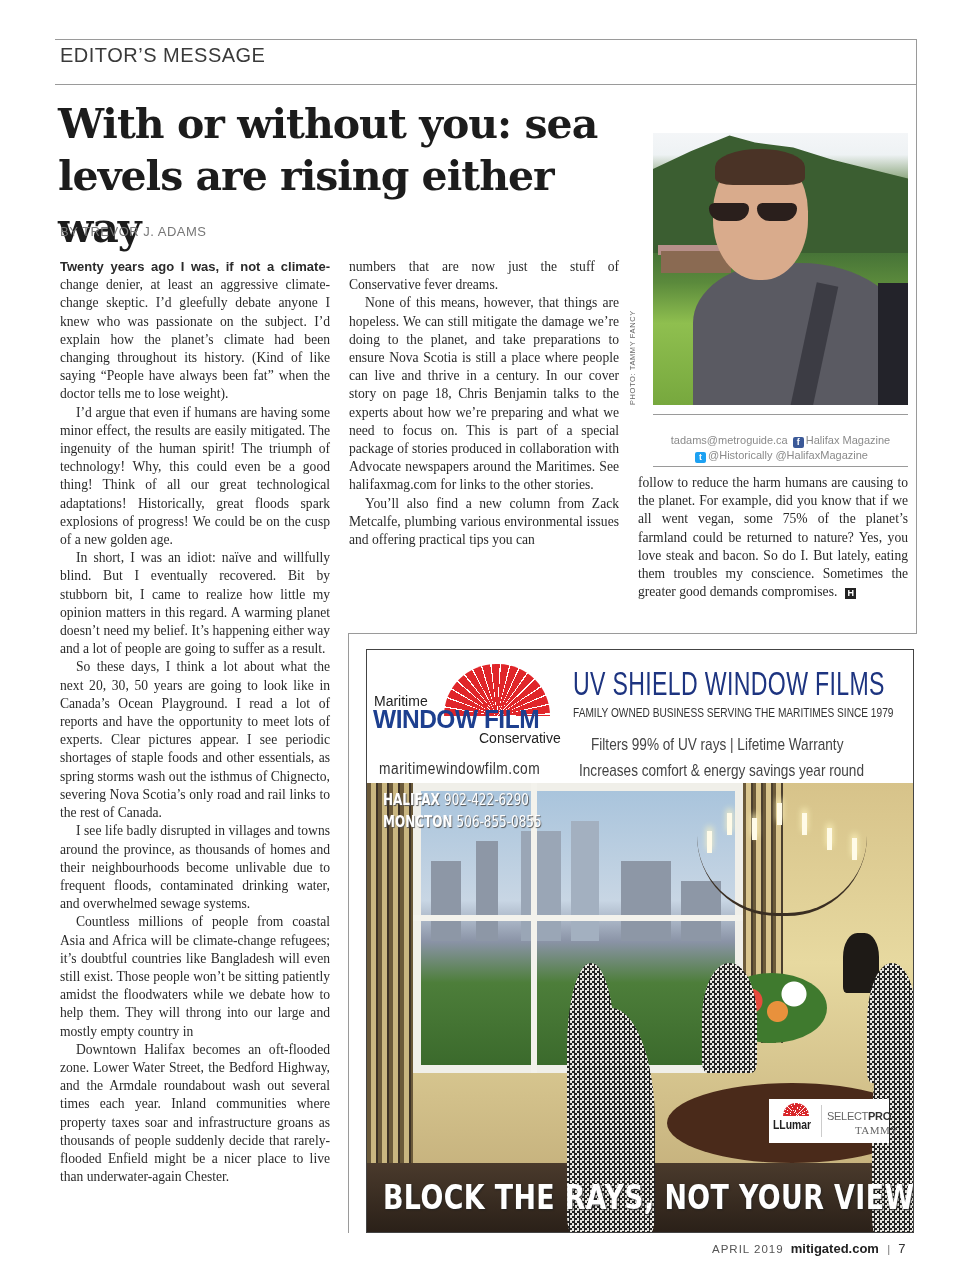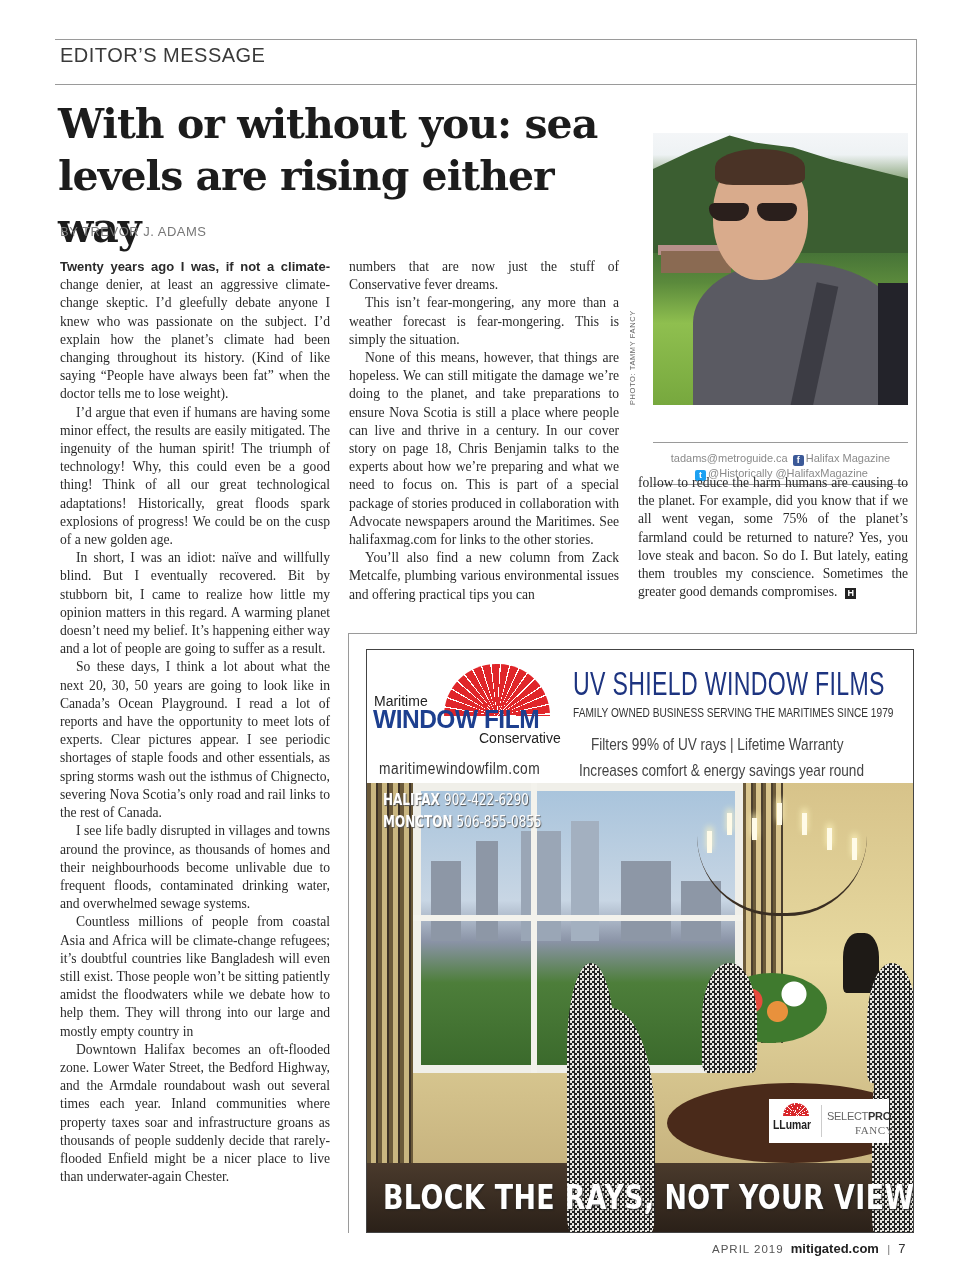--- a/index.html
+++ b/index.html
@@ -33,21 +33,21 @@
   .photo .barnroof { position: absolute; left: 5px; top: 112px; width: 78px; height: 10px; background: #b7908a; }
   .photo .head { position: absolute; left: 60px; top: 22px; width: 95px; height: 125px; border-radius: 45% 45% 48% 48%; background: #d9ab8c; }
   .photo .hair { position: absolute; left: 62px; top: 16px; width: 90px; height: 36px; border-radius: 50% 50% 20% 20%; background: #4a3326; }
   .photo .glasses { position: absolute; left: 56px; top: 70px; width: 92px; height: 18px; }
   .photo .glasses span { position: absolute; top: 0; width: 40px; height: 18px; background: #2a1f1c; border-radius: 6px 6px 14px 14px; }
   .photo .shirt { position: absolute; left: 40px; top: 130px; width: 215px; height: 150px; background: #5a5a62; border-radius: 40% 50% 0 0; }
   .photo .strap { position: absolute; left: 150px; top: 150px; width: 22px; height: 130px; background: #3c3c44; transform: rotate(12deg); }
   .photo .pack { position: absolute; left: 225px; top: 150px; width: 40px; height: 130px; background: #23232a; }
   .photo-credit { left: 628px; top: 405px; transform-origin: left top; transform: rotate(-90deg); font-family: "Liberation Sans", sans-serif; font-size: 7.5px; letter-spacing: 0.6px; color: #666; }
 
-  .contact { left: 653px; top: 414px; width: 255px; border-top: 1px solid #9a9a9a; border-bottom: 1px solid #9a9a9a; padding: 8px 0 3px; text-align: center; font-family: "Liberation Sans", sans-serif; font-size: 11px; line-height: 15px; color: #8a8a8a; margin-top: 28px; }
+  .contact { left: 653px; top: 414px; width: 255px; border-top: 1px solid #9a9a9a; border-bottom: 1px solid #9a9a9a; padding: 18px 0 3px; text-align: center; font-family: "Liberation Sans", sans-serif; font-size: 11px; line-height: 15px; color: #8a8a8a; }
   .soc { display: inline-block; width: 11px; height: 11px; border-radius: 2px; color: #fff; font-size: 9px; line-height: 11px; font-weight: bold; text-align: center; vertical-align: -1px; margin: 0 2px; }
   .fb { background: #3b5998; }
   .tw { background: #1da1f2; }
 
   
   .ad { left: 366px; top: 649px; width: 546px; height: 582px; border: 1px solid #444; background: #0c4a6e; overflow: hidden; }
   .ad-top { position: absolute; left: 0; top: 0; width: 546px; height: 133px; background: #fff; }
   .logo-fan { position: absolute; left: 77px; top: 14px; width: 106px; height: 52px; border-radius: 106px 106px 0 0; background: repeating-conic-gradient(from -90deg at 50% 100%, #e0262a 0deg 9deg, #ffffff 9deg 10.5deg); }
   .logo-maritime { position: absolute; left: 7px; top: 43px; font-family: "Liberation Sans", sans-serif; font-size: 14px; color: #222; }
   .logo-wf { position: absolute; left: 6px; top: 55px; font-family: "Liberation Sans", sans-serif; font-weight: bold; font-size: 25px; letter-spacing: -0.5px; color: #1d3f8f; transform: scaleX(0.98); transform-origin: left; }
@@ -107,21 +107,20 @@
   <p>I’d argue that even if humans are having some minor effect, the results are easily mitigated. The ingenuity of the human spirit! The triumph of technology! Why, this could even be a good thing! Think of all our great technological adaptations! Historically, great floods spark explosions of progress! We could be on the cusp of a new golden age.</p>
   <p>In short, I was an idiot: naïve and willfully blind. But I eventually recovered. Bit by stubborn bit, I came to realize how little my opinion matters in this regard. A warming planet doesn’t need my belief. It’s happening either way and a lot of people are going to suffer as a result.</p>
   <p>So these days, I think a lot about what the next 20, 30, 50 years are going to look like in Canada’s Ocean Playground. I read a lot of reports and have the opportunity to meet lots of experts. Clear pictures appear. I see periodic shortages of staple foods and other essentials, as spring storms wash out the isthmus of Chignecto, severing Nova Scotia’s only road and rail links to the rest of Canada.</p>
   <p>I see life badly disrupted in villages and towns around the province, as thousands of homes and their neighbourhoods become unlivable due to frequent floods, contaminated drinking water, and overwhelmed sewage systems.</p>
   <p>Countless millions of people from coastal Asia and Africa will be climate-change refugees; it’s doubtful countries like Bangladesh will even still exist. Those people won’t be sitting patiently amidst the floodwaters while we debate how to help them. They will throng into our large and mostly empty country in</p>
   <p>Downtown Halifax becomes an oft-flooded zone. Lower Water Street, the Bedford Highway, and the Armdale roundabout wash out several times each year. Inland communities where property taxes soar and infrastructure groans as thousands of people suddenly decide that rarely-flooded Enfield might be a nicer place to live than underwater-again Chester.</p>
 </div>
 
 <div class="col col2">
   <p class="cont">numbers that are now just the stuff of Conservative fever dreams.</p>
-  <p>This isn’t fear-mongering, any more than a weather forecast is fear-mongering. This is simply the situation.</p>
   <p>None of this means, however, that things are hopeless. We can still mitigate the damage we’re doing to the planet, and take preparations to ensure Nova Scotia is still a place where people can live and thrive in a century. In our cover story on page 18, Chris Benjamin talks to the experts about how we’re preparing and what we need to focus on. This is part of a special package of stories produced in collaboration with Advocate newspapers around the Maritimes. See halifaxmag.com for links to the other stories.</p>
   <p>You’ll also find a new column from Zack Metcalfe, plumbing various environmental issues and offering practical tips you can</p>
 </div>
 
 <div class="abs photo" title="Editor portrait wearing sunglasses in front of green mountains">
   <div class="mountain"></div>
   <div class="barnroof"></div>
   <div class="barn"></div>
   <div class="shirt"></div>
   <div class="pack"></div>
@@ -194,21 +193,21 @@
     <div class="chair" style="left:500px; top:180px; width:50px; height:120px;"></div>
     <div class="chair" style="left:200px; top:225px; width:88px; height:230px;"></div>
     <div class="chair" style="left:505px; top:235px; width:50px; height:220px;"></div>
     <div class="phone" style="top:8px;"><span>HALIFAX</span> <span class="num">902-422-6290</span></div>
     <div class="phone" style="top:30px;"><span>MONCTON</span> <span class="num">506-855-0855</span></div>
     <div class="badge">
       <div class="llumar-fan"></div>
       <div class="llumar">LLumar</div>
       <div class="sep"></div>
       <div class="sp1"><span>SELECT</span><b>PRO</b></div>
-      <div class="sp2">FANCY</div>
+      <div class="sp2">TAMMY</div>
     </div>
     <div class="tagline">BLOCK THE RAYS, NOT YOUR VIEW!</div>
   </div>
 </div>
 
 <div class="abs footer">
   <span class="month">APRIL 2019</span>
   <span class="site">mitigated.com</span>
   <span class="bar">|</span>
   <span class="pg">7</span>

